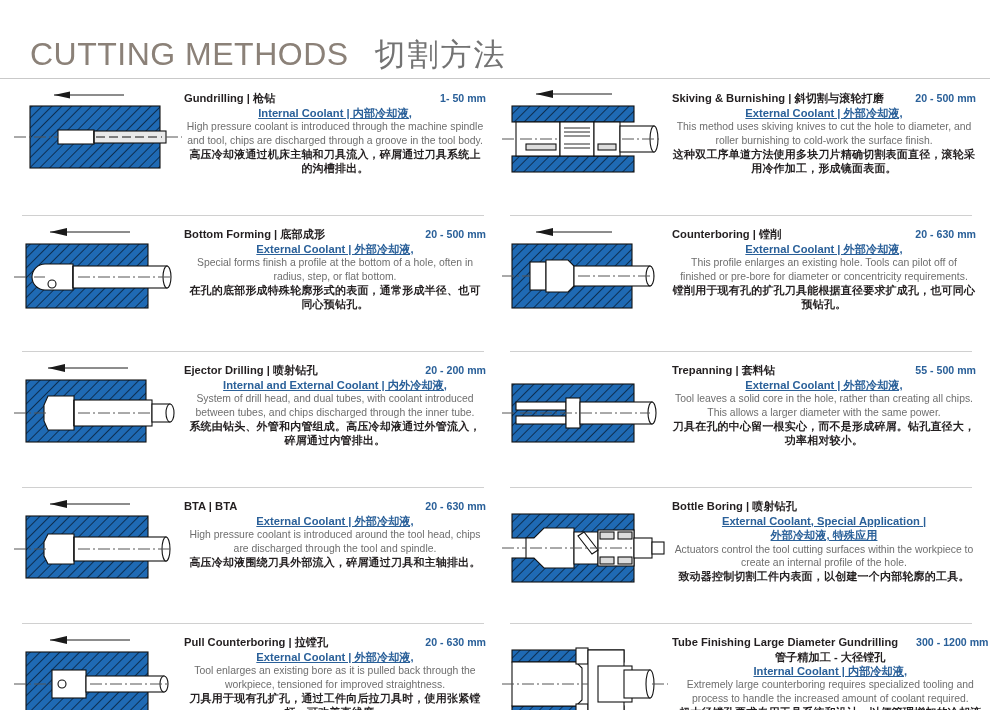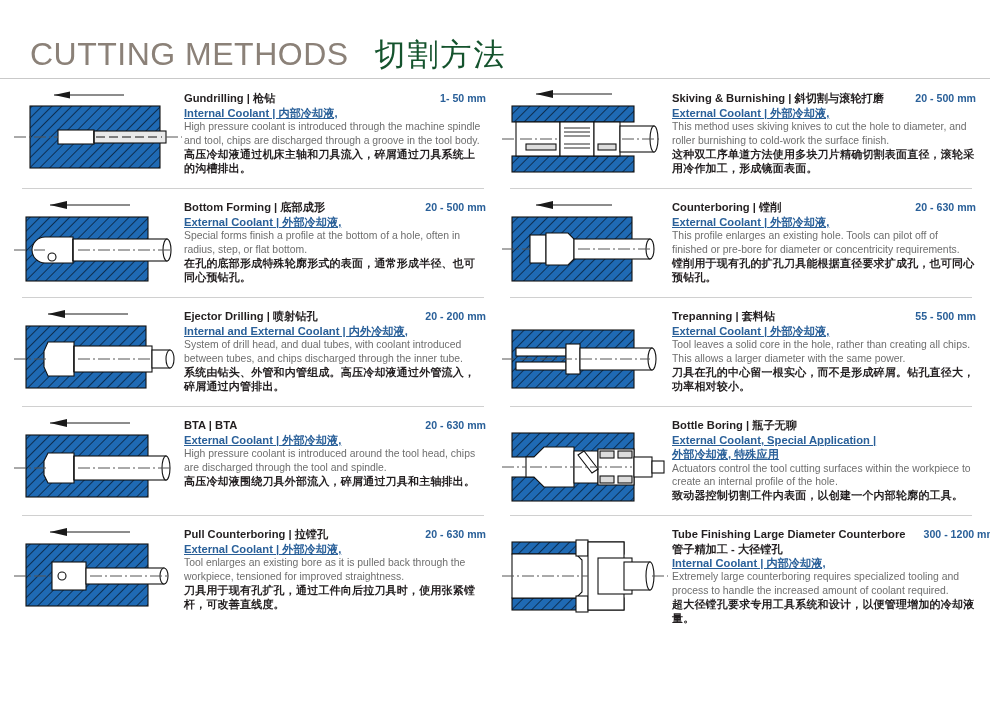--- a/index.html
+++ b/index.html
@@ -19,43 +19,44 @@
   .title-row{
     position:absolute;left:30px;top:26px;
     display:flex;align-items:baseline;gap:26px;
     white-space:nowrap;
   }
   .title-en{
     font-size:32px;letter-spacing:.5px;
     color:#8b8178;font-weight:400;
   }
   .title-cn{
-    font-size:31px;color:#14532d;font-weight:400;
+    font-size:31px;color:#737373;font-weight:400;
     letter-spacing:2px;
   }
   .header-rule{
     position:absolute;left:0;top:70px;width:990px;height:1px;
     background:#c9c9c9;
   }
 
   
   .grid{
     position:absolute;left:0;top:72px;width:990px;height:638px;
   }
   .col{
     position:absolute;top:0;width:478px;height:638px;
   }
   .col-left{left:12px;}
   .col-right{left:500px;}
 
   .entry{
     position:relative;
-    height:109px;
+    height:136px;
     display:flex;
     align-items:flex-start;
+    text-align:center;
   }
   .entry .sep{
     position:absolute;left:10px;right:6px;bottom:0;height:1px;
     background:#d0d0d0;
   }
   .entry:last-child .sep{display:none;}
 
   .fig{
     width:172px;min-width:172px;height:120px;
     position:relative;
@@ -388,21 +389,21 @@
                 <rect x="118" y="63" width="14" height="7"></rect>
               </g>
               <path d="M78 42 l14 18 l6 -4 l-14 -18 z" fill="#fff" stroke="#111"></path>
               <line x1="2" y1="54" x2="26" y2="54" stroke="#555" stroke-width="1" stroke-dasharray="12 3 2 3"></line>
               <line x1="30" y1="54" x2="132" y2="54" stroke="#555" stroke-width="1" stroke-dasharray="12 3 2 3"></line>
             </g>
           </svg>
         </div>
         <div class="txt">
           <div class="line-title">
-            <span class="name">Bottle Boring | 瓶子无聊</span>
+            <span class="name">Bottle Boring | 喷射钻孔</span>
 
           </div>
           <div class="coolant">External Coolant, Special Application |</div>
           <div class="coolant">外部冷却液, 特殊应用</div>
           <div class="desc-en">Actuators control the tool cutting surfaces within the workpiece to create an internal profile of the hole.</div>
           <div class="desc-cn">致动器控制切割工件内表面，以创建一个内部轮廓的工具。</div>
         </div>
         <div class="sep"></div>
       </div>
 
@@ -419,21 +420,21 @@
               <rect x="98" y="36" width="34" height="36" fill="#fff" stroke="#111"></rect>
               <rect x="124" y="40" width="26" height="28" fill="#fff" stroke="#111"></rect>
               <ellipse cx="150" cy="54" rx="4" ry="14" fill="#fff" stroke="#111"></ellipse>
               <line x1="2" y1="54" x2="88" y2="54" stroke="#555" stroke-width="1" stroke-dasharray="12 3 2 3"></line>
               <line x1="152" y1="54" x2="168" y2="54" stroke="#555" stroke-width="1" stroke-dasharray="12 3 2 3"></line>
             </g>
           </svg>
         </div>
         <div class="txt">
           <div class="line-title">
-            <span class="name">Tube Finishing Large Diameter Counterbore</span>
+            <span class="name">Tube Finishing Large Diameter Gundrilling</span>
             <span class="range">300 - 1200 mm</span>
           </div>
           <div class="name-cn-2">管子精加工 - 大径镗孔</div>
           <div class="coolant">Internal Coolant | 内部冷却液,</div>
           <div class="desc-en">Extremely large counterboring requires specialized tooling and process to handle the increased amount of coolant required.</div>
           <div class="desc-cn">超大径镗孔要求专用工具系统和设计，以便管理增加的冷却液量。</div>
         </div>
 
       </div>
 

